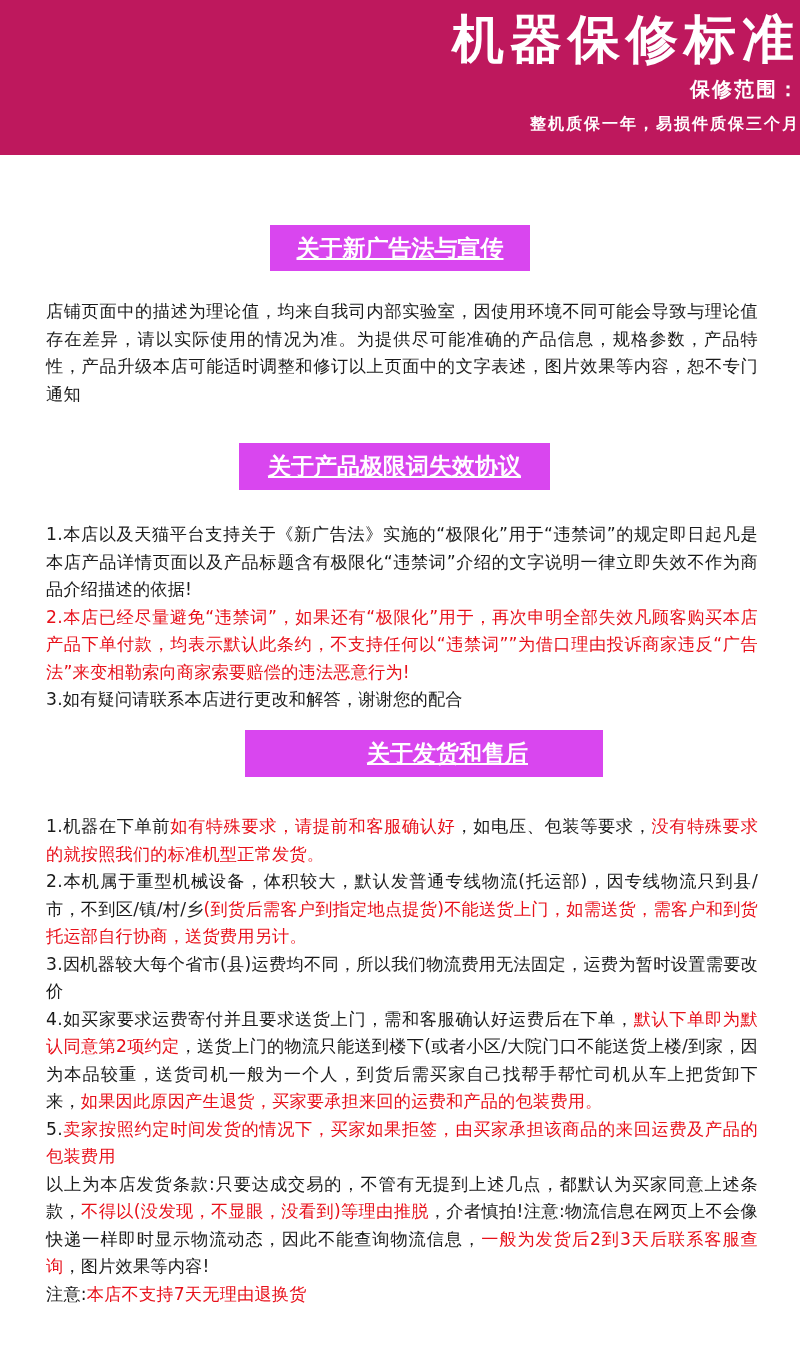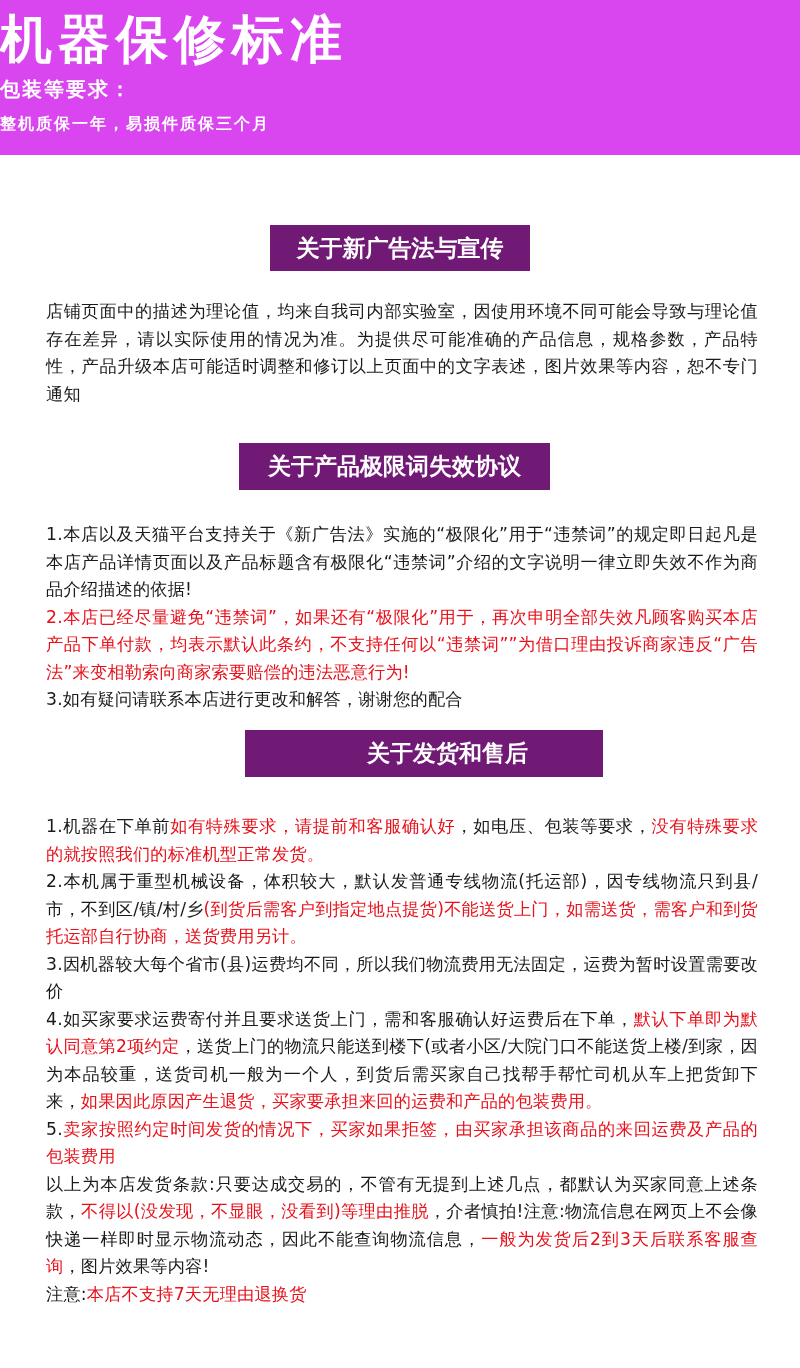--- a/index.html
+++ b/index.html
@@ -2,54 +2,54 @@
 <html><head>
 <meta charset="utf-8">
 <style>
   html, body { margin: 0; padding: 0; }
   body {
     width: 800px; height: 1368px; background: #ffffff; overflow: hidden;
     font-family: "DejaVu Sans", "Liberation Sans", sans-serif;
     color: #1a1a1a;
   }
   .hero {
-    width: 800px; height: 155px; background: #d946ef;
-    color: #fff; text-align: left; position: relative;
+    width: 800px; height: 155px; background: #be185d;
+    color: #fff; text-align: right; position: relative;
   }
   .hero-title {
     position: absolute; left: 0; right: 0; top: 8px;
     font-size: 52px; font-weight: bold; letter-spacing: 6px; line-height: 62px;
   }
   .hero-sub {
     position: absolute; left: 0; right: 0; top: 76px;
     font-size: 20px; font-weight: bold; letter-spacing: 2px; line-height: 26px;
   }
   .hero-sub2 {
     position: absolute; left: 0; right: 0; top: 110px;
     font-size: 16px; font-weight: bold; letter-spacing: 2px; line-height: 28px;
   }
   .section-head {
-    position: absolute; background: #701a75; color: #fff;
+    position: absolute; background: #d946ef; color: #fff;
     text-align: center; font-size: 23px; font-weight: bold;
-    display: flex; align-items: center; justify-content: center;
+    display: flex; align-items: center; justify-content: center; text-decoration: underline;
   }
   .para {
     position: absolute; left: 46px; width: 712px;
     font-size: 17.2px; line-height: 27.5px; letter-spacing: 0.2px;
     color: #1a1a1a; text-align: justify;
   }
   .red { color: #e8101a; }
   .line { display: block; }
 </style>
 </head>
 <body>
 
 <div class="hero">
   <div class="hero-title">机器保修标准</div>
-  <div class="hero-sub">包装等要求：</div>
+  <div class="hero-sub">保修范围：</div>
   <div class="hero-sub2">整机质保一年，易损件质保三个月</div>
 </div>
 
 <div class="section-head" style="left:270px; top:225px; width:260px; height:46px;">
   <span>关于新广告法与宣传</span>
 </div>
 <div class="para" style="top:298px;" id="sec0">
     <span class="line"><span>店铺页面中的描述为理论值，均来自我司内部实验室，因使用环境不同可能会导致与理论值存在差异，请以实际使用的情况为准。为提供尽可能准确的产品信息，规格参数，产品特性，产品升级本店可能适时调整和修订以上页面中的文字表述，图片效果等内容，恕不专门通知</span></span>
   </div>
 

